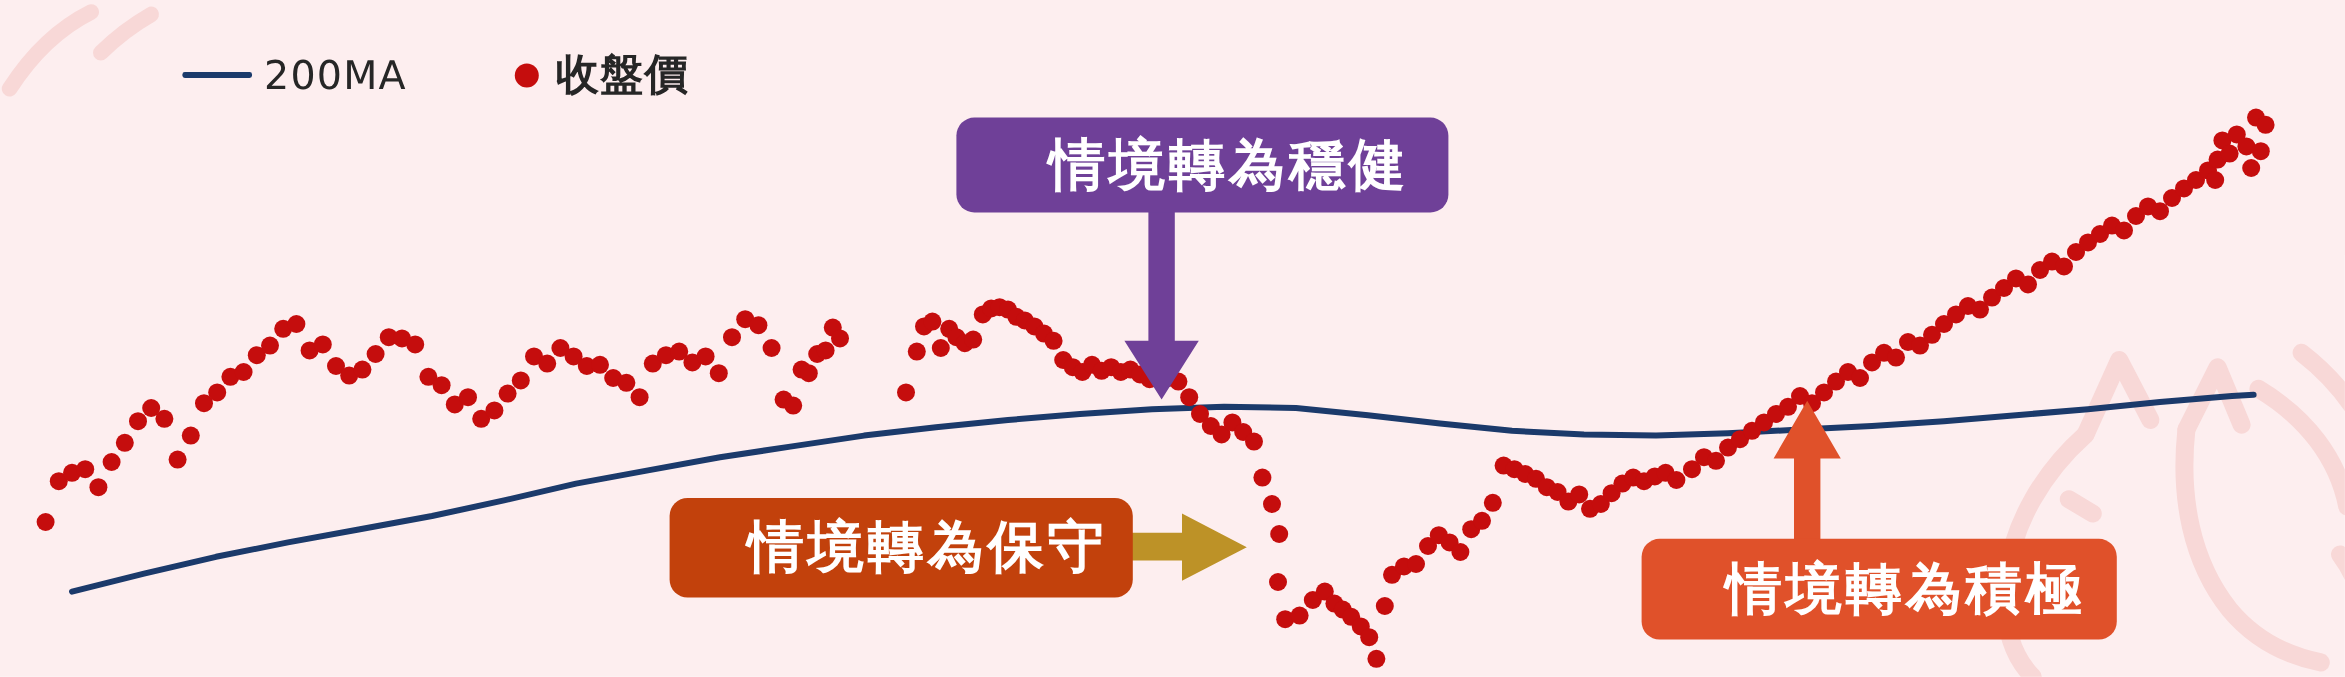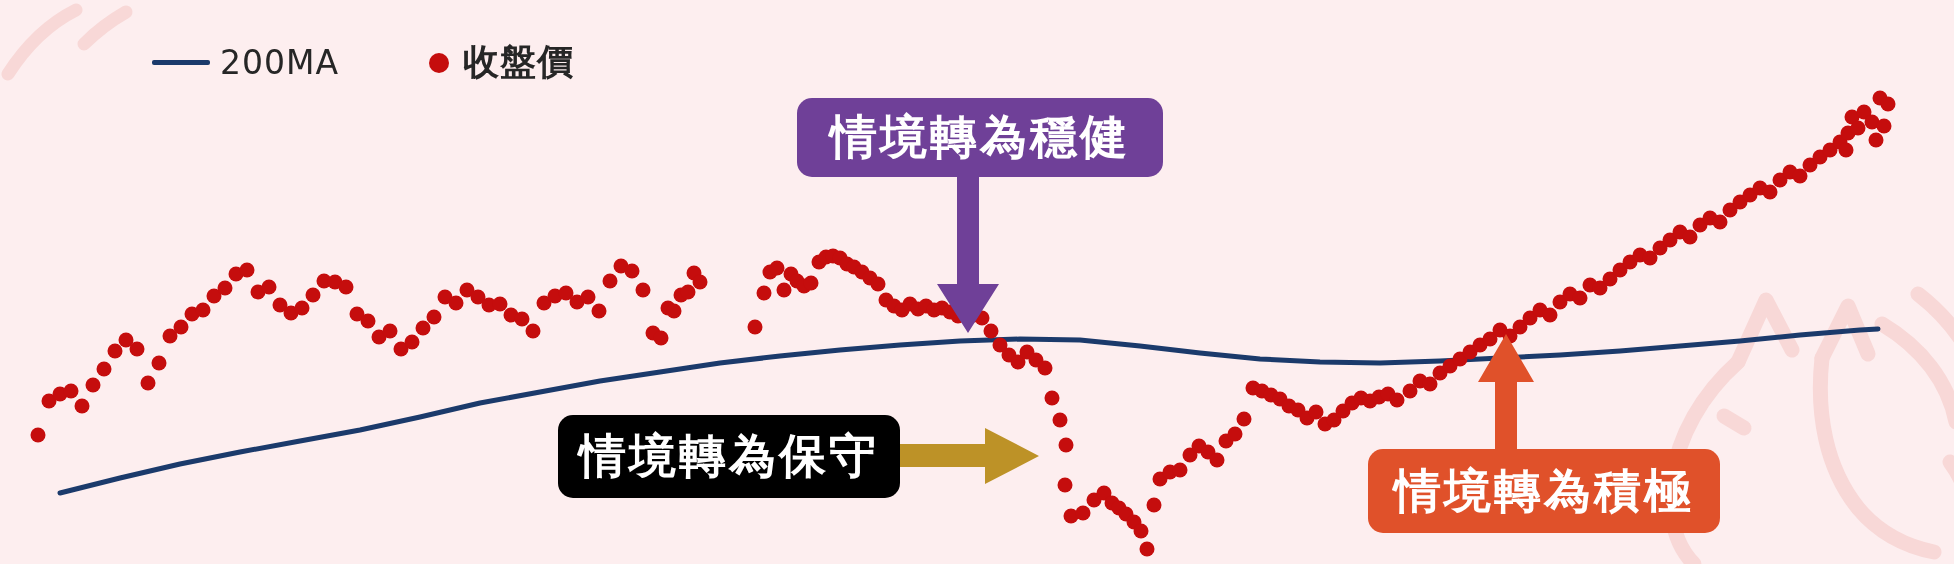--- a/index.html
+++ b/index.html
@@ -7,21 +7,21 @@
   .stage{position:relative;width:1954px;height:564px;background:#fdeeef;overflow:hidden;}
   #plot{position:absolute;left:0;top:0;}
   .corner-deco{position:absolute;left:0;top:0;}
   .legend{position:absolute;left:152px;top:38px;display:flex;align-items:center;}
   .legend-line-swatch{display:inline-block;width:58px;height:5px;border-radius:2px;}
   .legend-dot-swatch{display:inline-block;width:20px;height:20px;border-radius:50%;margin-left:90px;}
   .legend-label{font-size:33px;color:#262626;margin-left:10px;letter-spacing:1px;}
   .legend-label.cjk{font-weight:600;font-size:36px;margin-left:14px;}
   .ann{position:absolute;display:flex;align-items:center;justify-content:center;
        border-radius:15px;color:#ffffff;font-weight:700;font-size:47px;
-       letter-spacing:3px;white-space:nowrap;z-index:3;}
+       letter-spacing:3px;white-space:nowrap;z-index:3;padding-left:44px;}
 </style>
 </head>
 <body>
 
 <div class="stage" style="background: rgb(253, 238, 239);">
 
   <svg class="corner-deco" width="140" height="90">
     <path class="wm" d="M8 74 C26 46 48 24 76 10" fill="none" stroke-width="13" stroke-linecap="round" stroke="#f8d8d7"></path>
     <path class="wm" d="M84 44 C98 30 112 20 126 12" fill="none" stroke-width="13" stroke-linecap="round" stroke="#f8d8d7"></path>
   </svg>
@@ -248,20 +248,20 @@
   <div class="legend">
     <span class="legend-line-swatch" style="background: rgb(27, 58, 107);"></span>
     <span class="legend-label" style="color: rgb(38, 38, 38);">200MA</span>
     <span class="legend-dot-swatch" style="background: rgb(197, 13, 13);"></span>
     <span class="legend-label cjk" style="color: rgb(38, 38, 38);">收盤價</span>
   </div>
 
   <div class="ann" style="left: 797px; top: 98px; width: 366px; height: 79px; background: rgb(111, 64, 152); color: rgb(255, 255, 255);">
     <span>情境轉為穩健</span>
   </div>
-  <div class="ann" style="left: 558px; top: 415px; width: 342px; height: 83px; background: #000000; color: rgb(255, 255, 255);">
+  <div class="ann" style="left: 558px; top: 415px; width: 342px; height: 83px; background: #c2410c; color: rgb(255, 255, 255);">
     <span>情境轉為保守</span>
   </div>
   <div class="ann" style="left: 1368px; top: 449px; width: 352px; height: 84px; background: rgb(224, 81, 42); color: rgb(255, 255, 255);">
     <span>情境轉為積極</span>
   </div>
 
 </div>
 
 </body></html>

